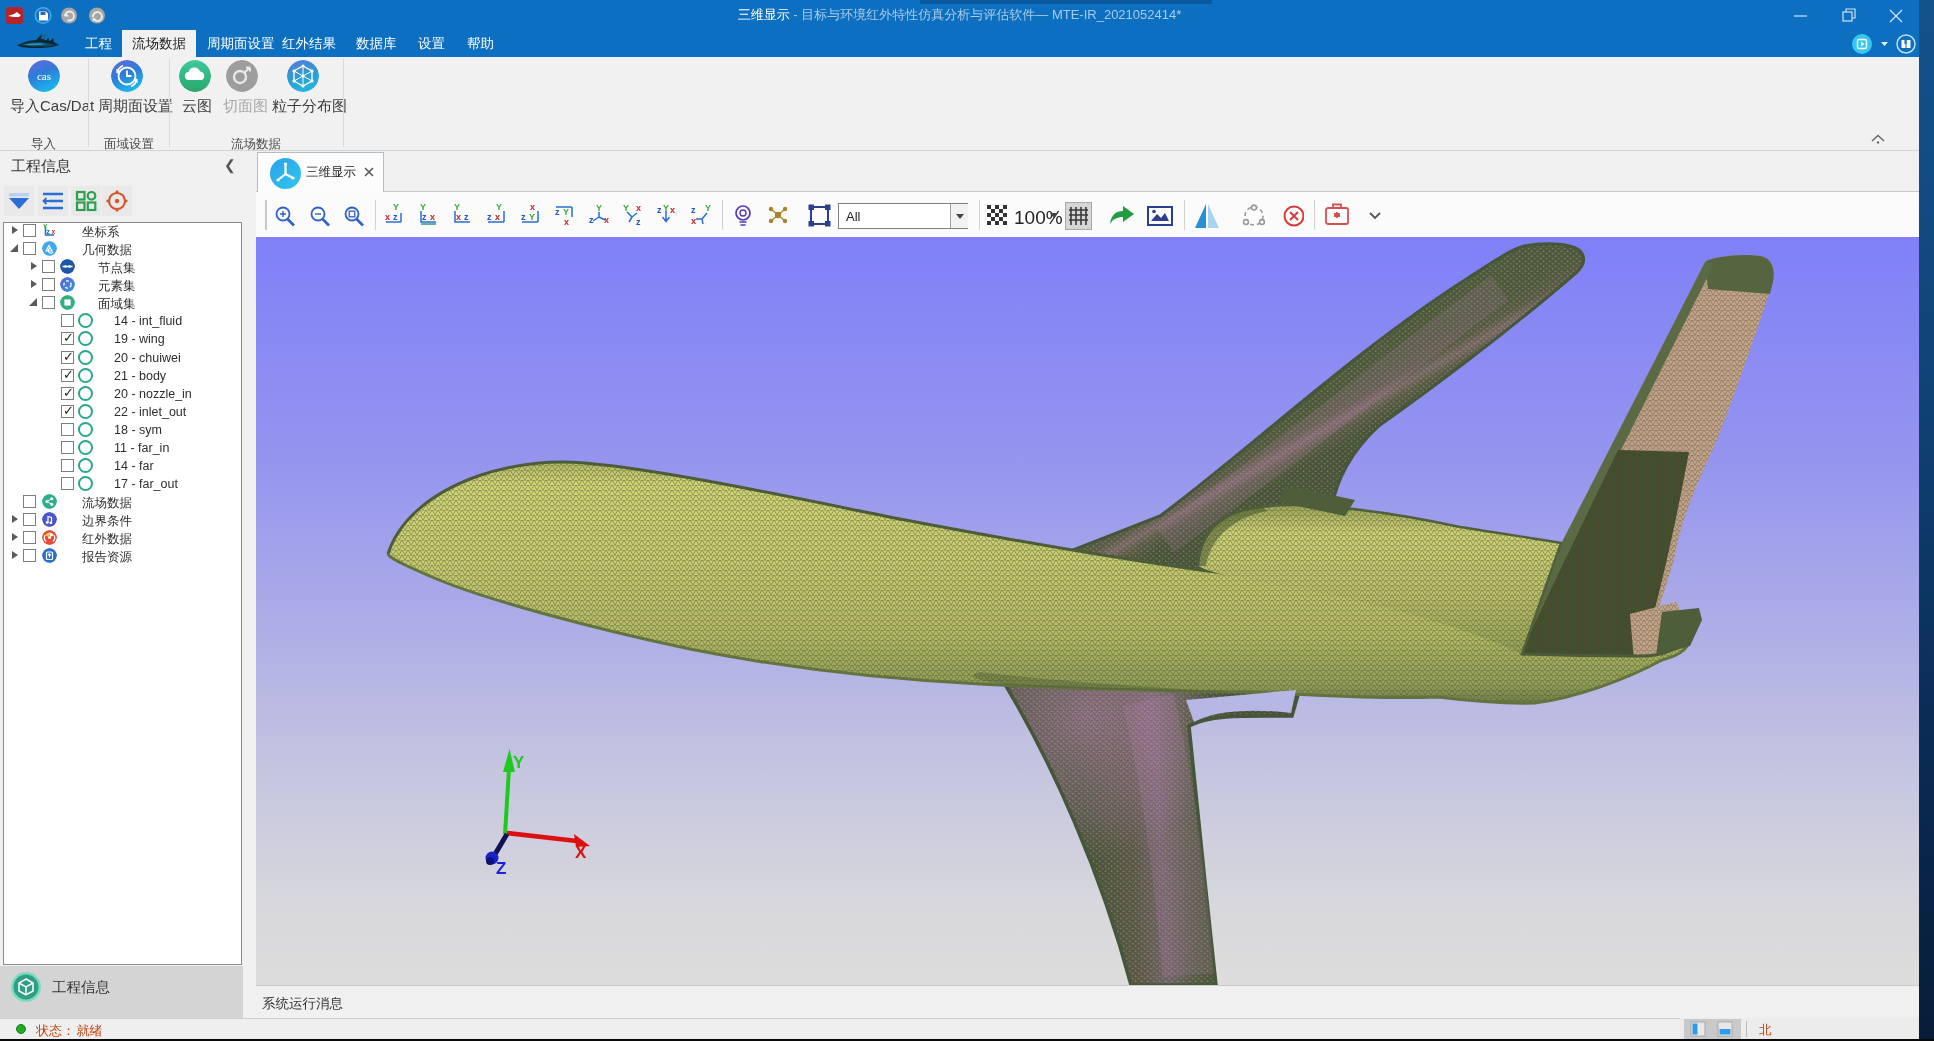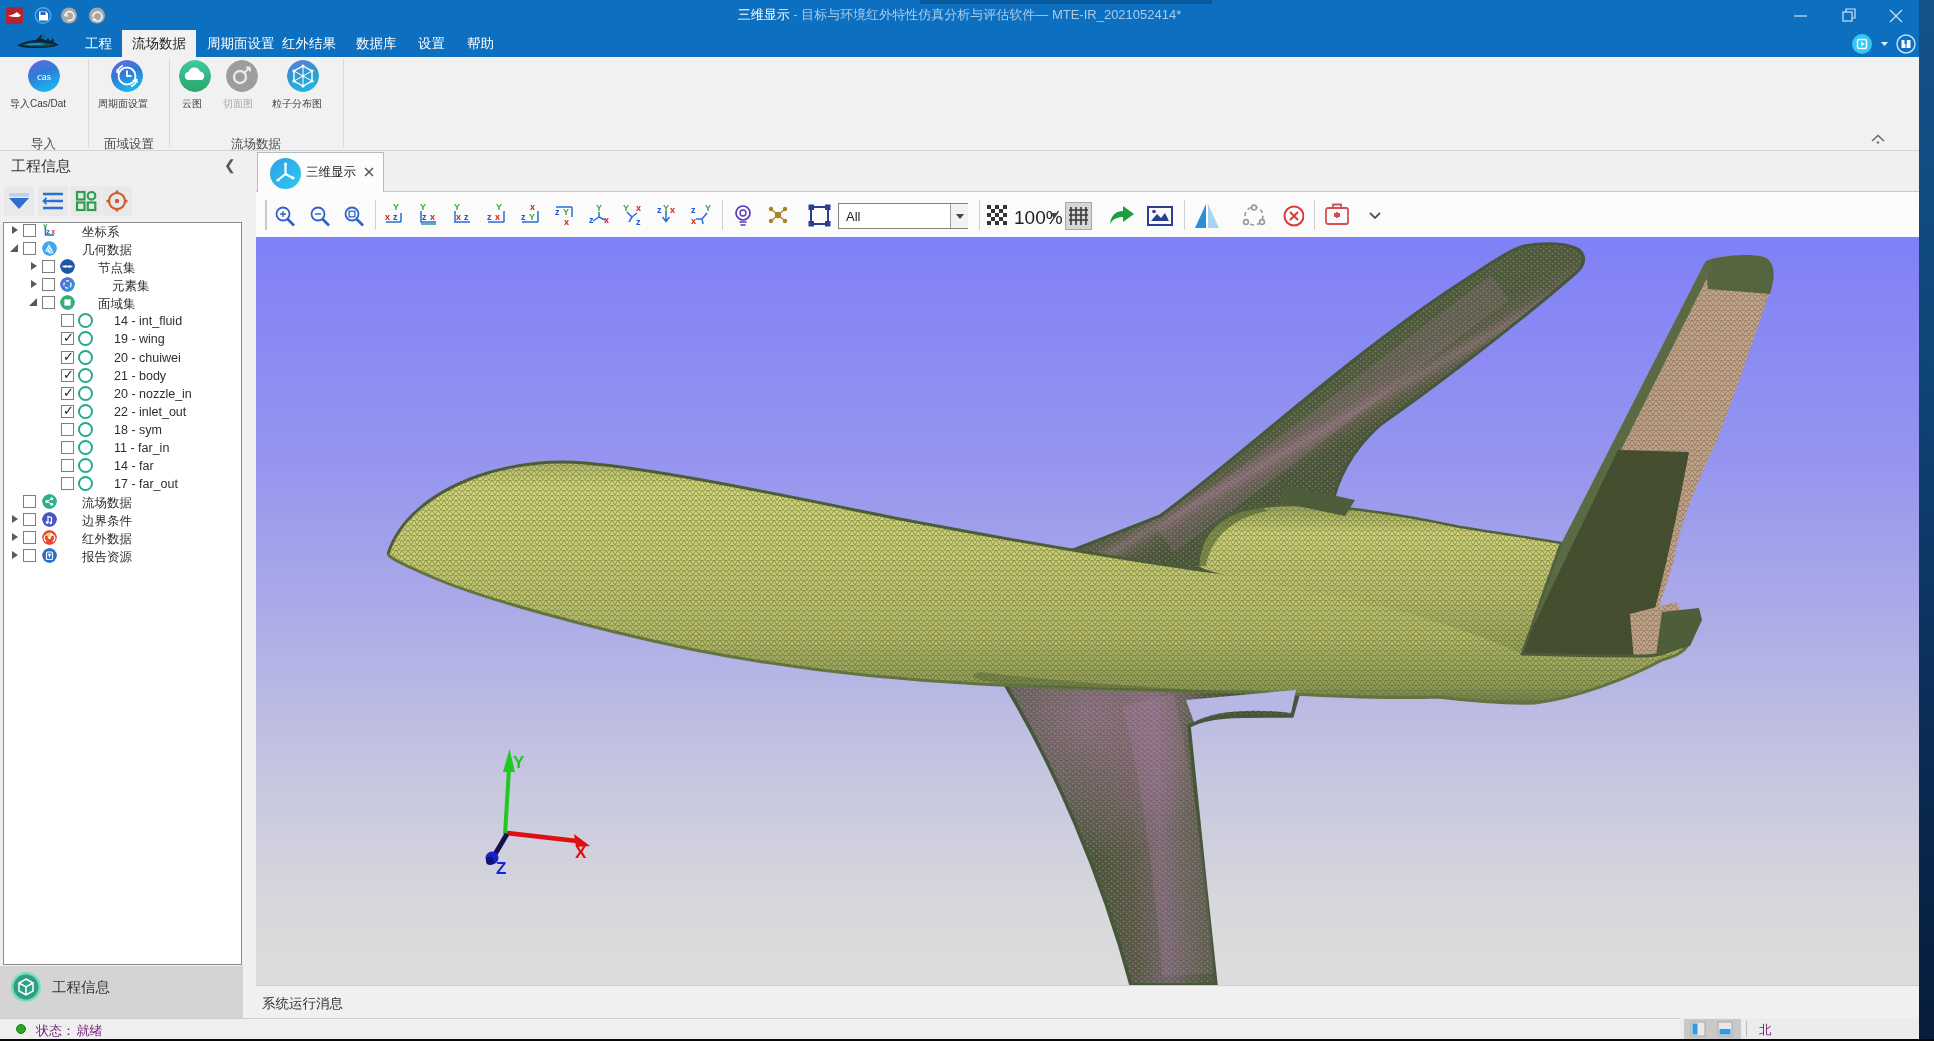--- a/index.html
+++ b/index.html
@@ -14,21 +14,21 @@
   #title b { color:#fff; font-weight:normal; }
   
   #menubar { left:0; top:30px; width:1919px; height:27px; background:#0d6fc0; }
   .menu { position:absolute; top:30px; height:27px; line-height:27px; color:#fff; font-size:13.5px; }
   #activetab { left:122px; top:30px; width:74px; height:27px; background:#f1f1f1; color:#222;
                text-align:center; }
   
   #ribbon { left:0; top:57px; width:1919px; height:94px; background:#f1f1f1;
             border-bottom:1px solid #d4d4d4; }
   .rbico { position:absolute; top:3px; width:32px; height:32px; border-radius:50%; }
-  .rblab { position:absolute; top:40px; font-size:10px; color:#3c3c3c; white-space:nowrap; }
+  .rblab { position:absolute; top:40px; font-size:15px; color:#3c3c3c; white-space:nowrap; }
   .rbgrp { position:absolute; top:79px; font-size:12.5px; color:#4a4a4a; white-space:nowrap; }
   .rbsep { position:absolute; top:2px; width:1px; height:88px; background:#d9d9d9; }
   
   #lpanel { left:0; top:151px; width:243px; height:867px; background:#f0f0f0; }
   #lphead { position:absolute; left:11px; top:6px; font-size:15px; color:#333; }
   #lpcollapse { position:absolute; left:224px; top:6px; font-size:14px; color:#555; }
   .lpico { position:absolute; top:38px; width:24px; height:24px; }
   #treebox { position:absolute; left:3px; top:71px; width:239px; height:743px;
              background:#fff; border:1px solid #8a8a8a; }
   .trow { position:absolute; left:0; width:237px; height:18px; font-size:12.5px; color:#2d2d2d; }
@@ -52,21 +52,21 @@
   #vtools { left:256px; top:192px; width:1663px; height:45px; background:#fbfbfb; }
   .vsep { position:absolute; top:8px; width:1px; height:30px; background:#d0d0d0; }
   
   #viewport { left:256px; top:237px; width:1663px; height:748px;
       background:linear-gradient(180deg,#8080f8 0%, #9595ef 30%, #ababe8 50%, #c6c6e0 72%, #d8d8dc 90%, #dddddd 100%); }
   
   #msgstrip { left:256px; top:985px; width:1663px; height:33px; background:#f0f0f0;
               border-top:1px solid #cccccc; font-size:13.5px; color:#333; }
   
   #statusbar { left:0; top:1018px; width:1680px; height:21px; background:#efefef;
-               border-top:1px solid #cdcdcd; font-size:13px; color:#701a75; }
+               border-top:1px solid #cdcdcd; font-size:13px; color:#c2410c; }
   
   #navy { left:1919px; top:0; width:15px; height:1041px;
           background:linear-gradient(180deg,#14528c 0%, #0f4578 35%, #0a2c55 70%, #071c3a 100%); }
   #blackbar { left:0; top:1039px; width:1934px; height:2px; background:#090909; }
 </style>
 </head>
 <body>
   <div class="abs" id="titlebar"></div>
   <div class="abs" id="darktab"></div>
   <div class="abs" id="title"><b>三维显示</b> - 目标与环境红外特性仿真分析与评估软件— MTE-IR_2021052414*</div>
@@ -250,21 +250,21 @@
         <svg class="tico" style="left:56px" viewBox="0 0 15 15">
           <defs>
             <linearGradient id="ge1" x1="0" y1="0" x2="1" y2="1">
               <stop offset="0" stop-color="#5a60d8"></stop>
               <stop offset="1" stop-color="#309ad8"></stop>
             </linearGradient>
           </defs>
           <circle cx="7.5" cy="7.5" r="7.5" fill="url(#ge1)"></circle>
           <circle cx="7.5" cy="7.5" r="3.6" fill="none" stroke="#fff" stroke-width="1.3" stroke-dasharray="3 2"></circle>
         </svg>
-        <div class="ttext" style="left:108px">元素集</div>
+        <div class="ttext" style="left:94px">元素集</div>
       </div>
       <div class="trow" style="top:71.3px">
         <div class="tarrow e" style="left:25px"></div>
         <div class="tcb" style="left:38px"></div>
         <svg class="tico" style="left:56px" viewBox="0 0 15 15">
           <circle cx="7.5" cy="7.5" r="7.5" fill="#35ae7e"></circle>
           <rect x="4.4" y="4.4" width="6.2" height="6.2" fill="#fff"></rect>
         </svg>
         <div class="ttext" style="left:94px">面域集</div>
       </div>

